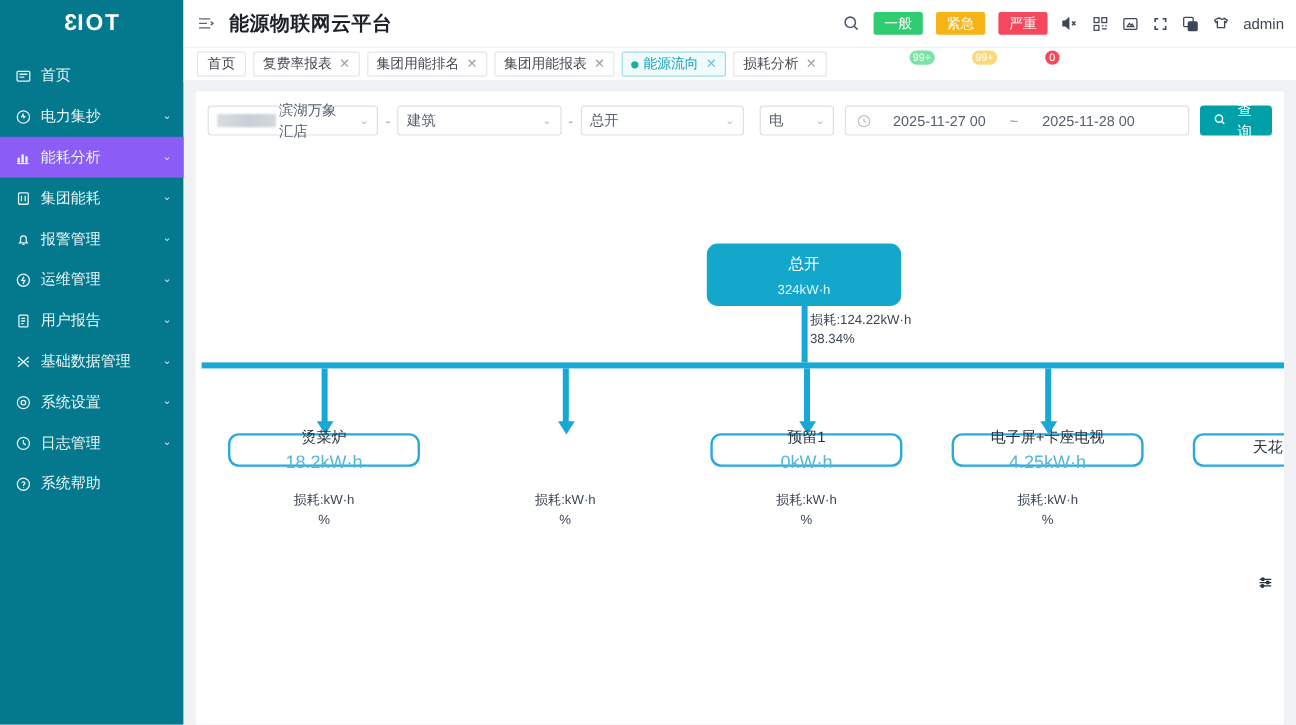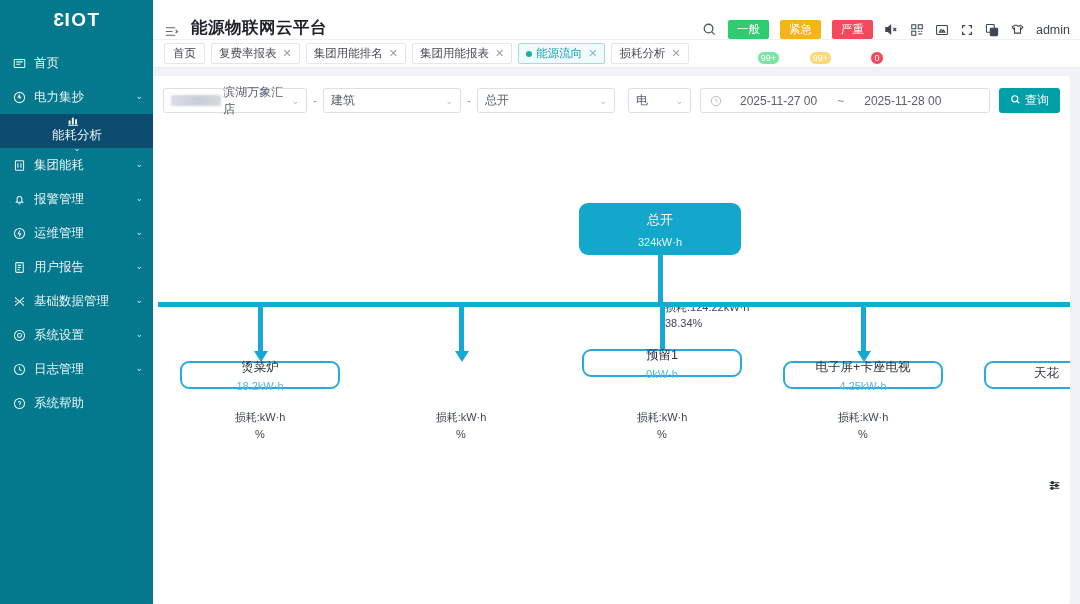--- a/index.html
+++ b/index.html
@@ -20,35 +20,35 @@
     height: 40px; display: flex; align-items: center; justify-content: center;
     font-size: 19px; font-weight: bold; letter-spacing: 1.5px; color: #fff;
   }
   .brand .mirror { display: inline-block; transform: scaleX(-1); }
   .side-menu { margin-top: 6px; }
   .side-item {
     height: 34px; display: flex; align-items: center;
     padding: 0 10px 0 11px; font-size: 12.5px; color: #e9f6f8;
     cursor: pointer; position: relative;
   }
-  .side-item.active { background: #0c4a6e; flex-direction: column; }
+  .side-item.active { background: #8b5cf6; }
   .side-item .ic {
     width: 16px; min-width: 16px; display: inline-flex;
     align-items: center; justify-content: center; margin-right: 7px;
   }
   .side-item .lbl { flex: 1; white-space: nowrap; }
   .side-item .chev {
     font-size: 9px; opacity: .85; transform: translateY(-1px);
   }
 
   
   .main { flex: 1; display: flex; flex-direction: column; background: #f0f2f5; }
 
   .topbar {
-    height: 40px; background: #fff; display: flex; align-items: flex-end;
+    height: 40px; background: #fff; display: flex; align-items: center;
     padding: 0 10px 0 11px; border-bottom: 1px solid #eceff3;
   }
   .collapse-ic { width: 18px; display:flex; align-items:center; color:#5b6575; cursor:pointer; }
   .app-title {
     font-size: 16.5px; font-weight: bold; color: #1d2129;
     margin-left: 9px; letter-spacing: .5px;
   }
   .top-right { margin-left: auto; display: flex; align-items: center; gap: 11px; }
   .search-ic { color:#4e5969; cursor:pointer; display:flex; }
   .alarm-chip {
@@ -81,21 +81,21 @@
     border: 1px solid #e3e6eb; background: #fff; border-radius: 2px;
     white-space: nowrap;
   }
   .tab.home { padding: 0 8px; }
   .tab.active { color: #16a0b5; border-color: #9fdde6; background: #f2fbfc; }
   .tab .dot { width: 6px; height: 6px; border-radius: 50%; background: #16b0a6; }
   .tab .x { font-size: 11px; color: #9aa1ac; margin-left: 2px; }
   .tab.active .x { color: #6fc4d1; }
 
   
-  .content { flex: 1; padding: 8px 10px 0 0; overflow: hidden; }
+  .content { flex: 1; padding: 8px 10px 0 10px; overflow: hidden; }
   .card {
     background: #fff; height: 100%; border-radius: 2px;
     display: flex; flex-direction: column; position: relative; overflow: hidden;
   }
   .filters { display: flex; align-items: center; padding: 12px 10px 0 10px; gap: 0; }
   .sel {
     height: 25px; border: 1px solid #dcdfe6; border-radius: 3px; background:#fff;
     display: flex; align-items: center; padding: 0 7px; font-size: 12px;
     color: #56606e; cursor: pointer; position: relative;
   }
@@ -144,21 +144,21 @@
   }
   .node.root {
     background: #14a7cc; width: 162px; height: 52px; color: #fff;
   }
   .node.root .nm { font-size: 13px; margin-bottom: 7px; }
   .node.root .vl { font-size: 11px; color: #e3f6fb; }
   .node.leaf {
     background: #fff; border: 2px solid #29aadf; width: 160px; height: 28px;
   }
   .node.leaf .nm { font-size: 12.5px; color: #26303d; margin-bottom: 4px; }
-  .node.leaf .vl { font-size: 11px; color: #54b6dd; }
+  .node.leaf .vl { font-size: 15px; color: #54b6dd; }
   .bus {
     position: absolute; height: 5px; background: #17a8d6;
   }
   .vline { position: absolute; width: 5px; background: #17a8d6; }
   .arrow {
     position: absolute; width: 0; height: 0;
     border-left: 7px solid transparent; border-right: 7px solid transparent;
     border-top: 11px solid #17a8d6;
   }
   .losslbl {
@@ -460,21 +460,21 @@
 
         <div class="diagram">
 
           <div class="node root" style="left:426px; top:90px;">
             <span class="nm">总开</span>
             <span class="vl">324kW·h</span>
           </div>
 
           <div class="vline" style="left:505px; top:142px; height:47px;"></div>
 
-          <div class="losslbl" style="left:512px; top:146px;margin-top:40px;">
+          <div class="losslbl" style="left:512px; top:146px;">
             <div>损耗:124.22kW·h</div>
             <div>38.34%</div>
           </div>
 
           <div class="bus" style="left:5px; top:189px; right:0;"></div>
 
           <div class="vline" style="left:105px; top:194px; height:45px;"></div>
           <div class="arrow" style="left:100.5px; top:238px;"></div>
           <div class="vline" style="left:306px; top:194px; height:45px;"></div>
           <div class="arrow" style="left:301.5px; top:238px;"></div>
@@ -490,21 +490,21 @@
           <div class="leaf-loss" style="left:27px; top:296px;">
             <div>损耗:kW·h</div>
             <div>%</div>
           </div>
 
           <div class="leaf-loss" style="left:228px; top:296px;">
             <div>损耗:kW·h</div>
             <div>%</div>
           </div>
 
-          <div class="node leaf" style="left:429px; top:236px;">
+          <div class="node leaf" style="left:429px; top:248px;">
             <span class="nm">预留1</span>
             <span class="vl">0kW·h</span>
           </div>
           <div class="leaf-loss" style="left:429px; top:296px;">
             <div>损耗:kW·h</div>
             <div>%</div>
           </div>
 
           <div class="node leaf" style="left:630px; top:248px;">
             <span class="nm">电子屏+卡座电视</span>

